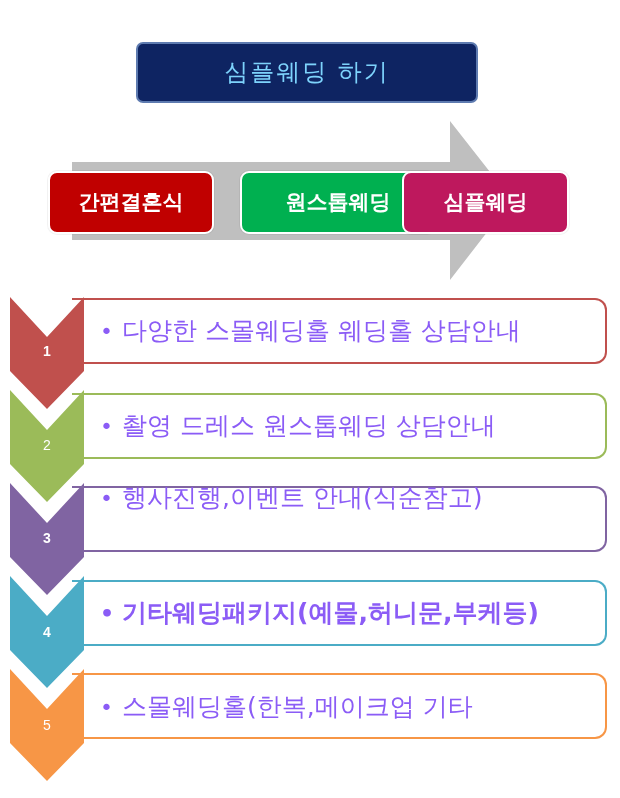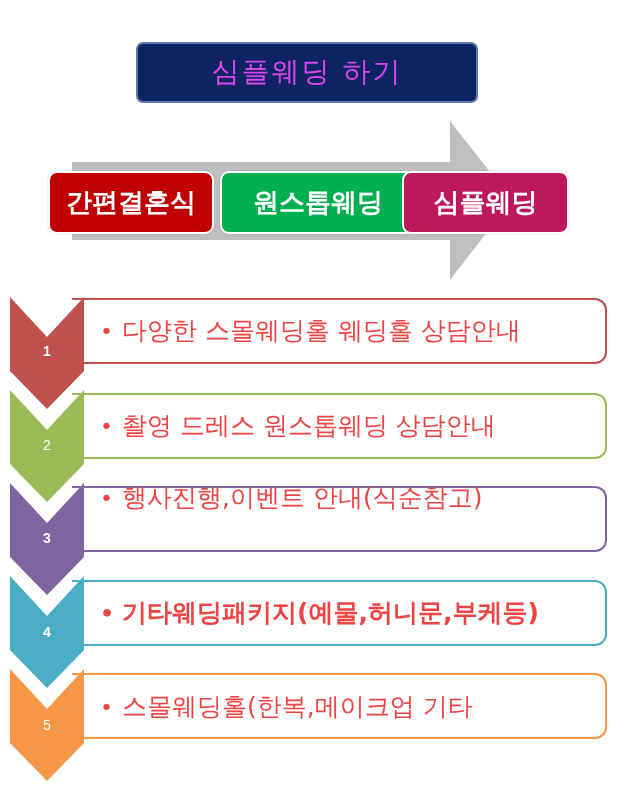--- a/index.html
+++ b/index.html
@@ -3,43 +3,43 @@
 <meta charset="utf-8">
 <style>
   html, body { margin: 0; padding: 0; }
   body {
     width: 620px; height: 798px; background: #ffffff; position: relative; overflow: hidden;
     font-family: "DejaVu Sans", "Liberation Sans", sans-serif;
   }
   .title-box {
     position: absolute; left: 136px; top: 42px; width: 342px; height: 61px;
     background: #0e2462; border: 2px solid #5e7bb0; border-radius: 7px; box-sizing: border-box;
-    color: #d946ef; font-size: 28px; text-align: center; line-height: 56px; letter-spacing: 2px;
+    color: #7dd3fc; font-size: 24px; text-align: center; line-height: 56px; letter-spacing: 2px;
   }
   .flow-arrow { position: absolute; left: 0; top: 0; }
   .stage {
     position: absolute; top: 171px; height: 63px; border-radius: 9px; border: 2px solid #ffffff;
-    box-sizing: border-box; color: #ffffff; font-weight: bold; font-size: 26px;
+    box-sizing: border-box; color: #ffffff; font-weight: bold; font-size: 21px;
     text-align: center; line-height: 58px;
     box-shadow: 0 0 0 1px rgba(0,0,0,0.05);
   }
   .stage-1 { left: 48px; width: 166px; }
-  .stage-2 { left: 220px; width: 196px; }
+  .stage-2 { left: 240px; width: 196px; }
   .stage-3 { left: 402px; width: 167px; }
   .step-chevron { position: absolute; left: 10px; width: 74px; }
   .step-num {
     position: absolute; left: 10px; width: 74px; text-align: center; color: #ffffff;
     font-size: 14px; font-family: "Liberation Sans", sans-serif;
   }
   .step-box {
     position: absolute; left: 72px; width: 535px; height: 66px; background: #ffffff;
     border: 2px solid; border-left: none; border-radius: 0 12px 12px 0; box-sizing: border-box;
   }
   .step-text {
-    position: absolute; left: 100px; font-size: 25px; color: #ef4444; white-space: nowrap;
+    position: absolute; left: 100px; font-size: 25px; color: #8b5cf6; white-space: nowrap;
     line-height: 30px;
   }
   .bullet { display: inline-block; width: 22px; font-size: 22px; }
 </style>
 </head>
 <body>
 
 <div class="title-box">심플웨딩 하기</div>
 
 <svg class="flow-arrow" width="620" height="290" viewBox="0 0 620 290">

